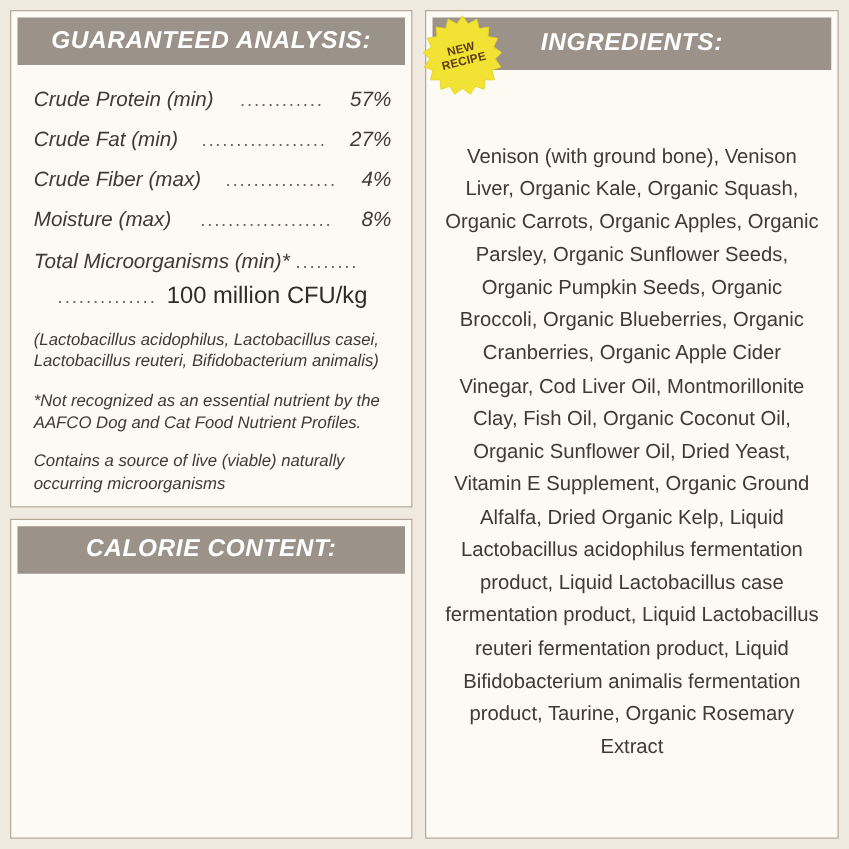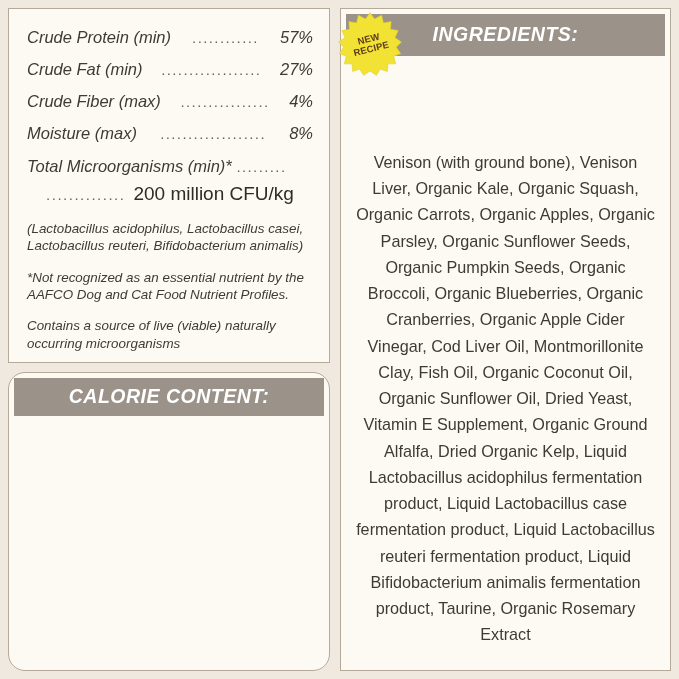--- a/index.html
+++ b/index.html
@@ -40,28 +40,26 @@
   }
   .panel-ga {
     flex: 0 0 auto;
     padding: 0 0 10px 0;
   }
   .panel-cal {
     flex: 1 1 auto;
     padding: 0 0 8px 0;
     display: flex;
     flex-direction: column;
-    border-radius: 17px;
   }
   .panel-ing {
     height: 100%;
     padding: 0 0 10px 0;
     display: flex;
     flex-direction: column;
-    gap: 37px;
   }
   .hdr {
     background: #9b9289;
     color: #ffffff;
     text-align: center;
     font-style: italic;
     font-weight: bold;
     letter-spacing: 0.5px;
     padding: 7px 4px 8px 4px;
     margin: 5px 5px 0 5px;
@@ -195,20 +193,21 @@
   }
 </style>
 </head>
 <body>
 
 <div class="page">
 
   <div class="col-left">
 
     <section class="panel panel-ga">
+      <div class="hdr">GUARANTEED ANALYSIS:</div>
       <div class="ga-body">
 
         <div class="ga-row">
           <span class="ga-name">Crude Protein (min)</span>
           <span class="ga-dots">............</span>
           <span class="ga-val">57%</span>
         </div>
 
         <div class="ga-row">
           <span class="ga-name">Crude Fat (min)</span>
@@ -228,21 +227,21 @@
           <span class="ga-val">8%</span>
         </div>
 
         <div class="ga-micro">
           <span>Total Microorganisms (min)*</span>
           <span class="dots">.........</span>
         </div>
 
         <div class="ga-cfu">
           <span class="dots">..............</span>
-          <span class="val">200 million CFU/kg</span>
+          <span class="val">100 million CFU/kg</span>
         </div>
 
         <div class="note">(Lactobacillus acidophilus, Lactobacillus casei, Lactobacillus reuteri, Bifidobacterium animalis)</div>
         <div class="note note-tight">*Not recognized as an essential nutrient by the AAFCO Dog and Cat Food Nutrient Profiles.</div>
         <div class="note note-tight">Contains a source of live (viable) naturally occurring microorganisms</div>
       </div>
     </section>
 
     <section class="panel panel-cal">
       <div class="hdr">CALORIE CONTENT:</div>

